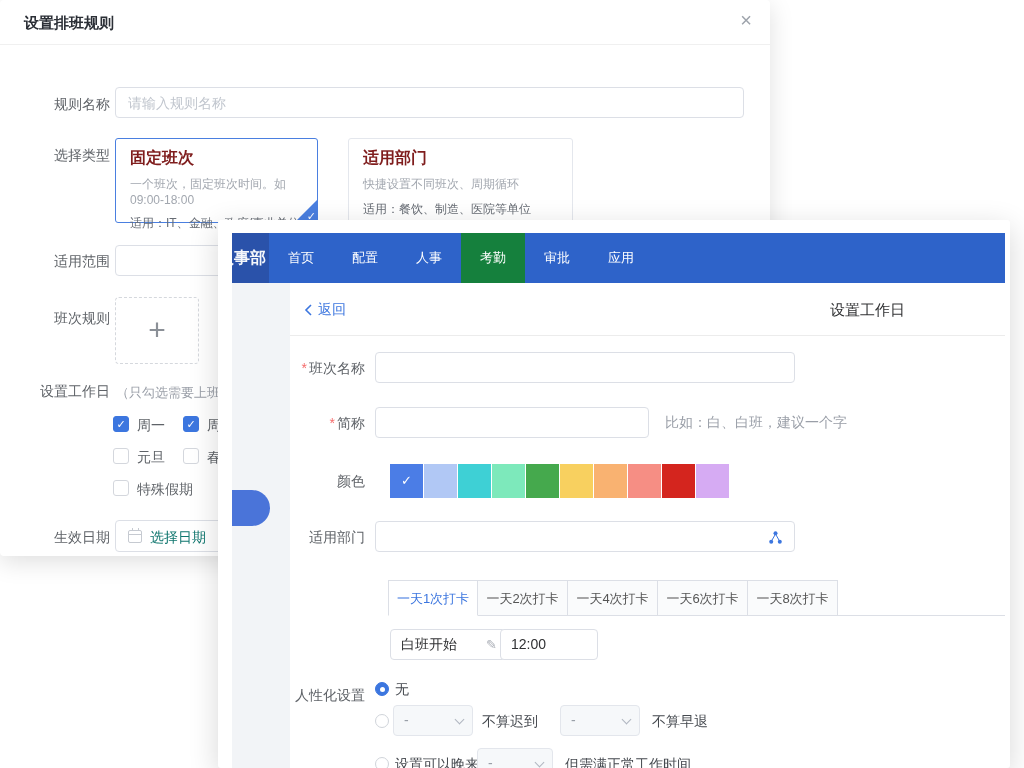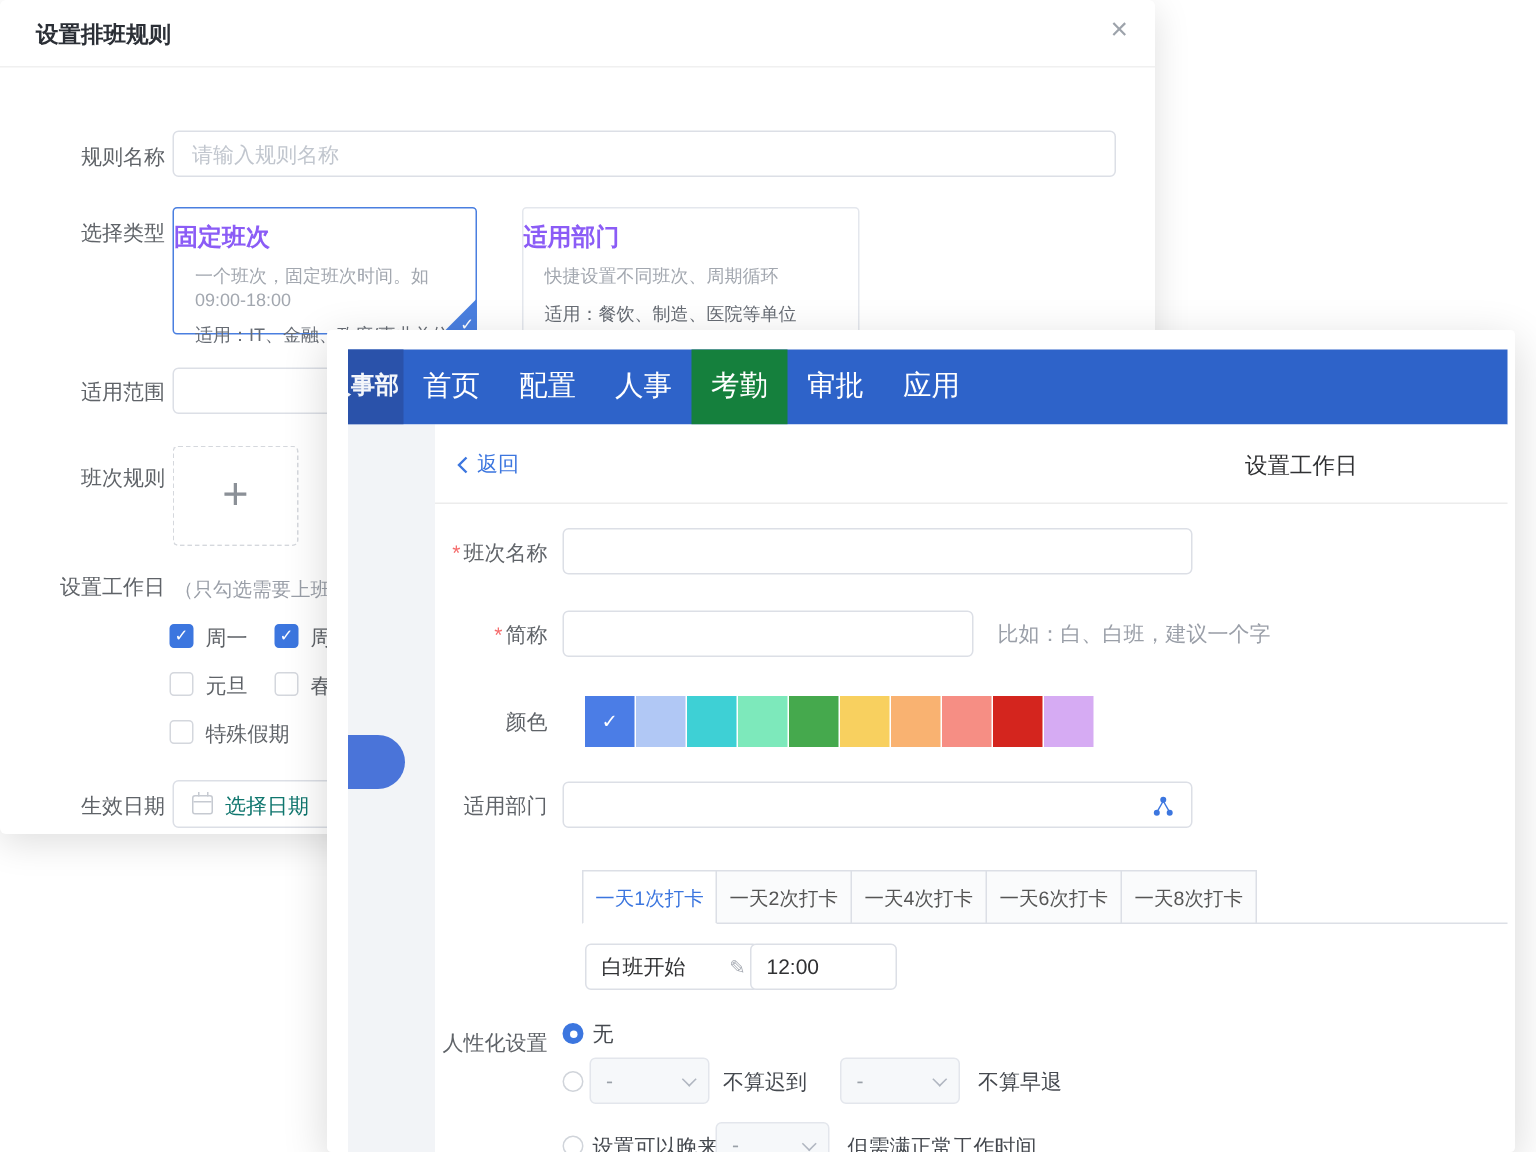--- a/index.html
+++ b/index.html
@@ -12,21 +12,21 @@
   .dialog-header { position:relative; height:45px; border-bottom:1px solid #f0f0f0; }
   .dialog-title { position:absolute; left:24px; top:14px; font-size:15px; font-weight:600; color:#2b2f36; }
   .dialog-close { position:absolute; right:18px; top:10px; font-size:20px; line-height:20px; color:#9da3ab; cursor:pointer; }
   .dlabel { position:absolute; left:38px; width:72px; text-align:right; font-size:14px; color:#5f6368; }
   .dinput { position:absolute; height:31px; border:1px solid #dcdfe6; border-radius:4px;
     font-size:14px; color:#333; padding:0 12px; outline:none; background:#fff;
     font-family:"Liberation Sans","DejaVu Sans",sans-serif; }
   .dinput::placeholder { color:#c1c6ce; }
   .type-card { position:absolute; top:138px; height:85px; background:#fff; border:1px solid #e4e7ed; border-radius:3px; }
   .type-card.selected { border-color:#4a7fe0; }
-  .card-title { margin:9px 0 0 0; font-size:16px; font-weight:700; color:#8b5cf6; }
+  .card-title { margin:9px 0 0 14px; font-size:16px; font-weight:700; color:#7f1d1d; }
   .card-desc  { margin:7px 0 0 14px; font-size:12px; color:#a2a7af; }
   .card-scope { margin:8px 0 0 14px; font-size:12px; color:#676c74; }
   .corner { position:absolute; right:-1px; bottom:-1px; width:0; height:0;
     border-left:24px solid transparent; border-bottom:24px solid #4a7fe0; }
   .corner-check { position:absolute; right:1px; bottom:-1px; color:#fff; font-size:11px; }
   .dashed-box { position:absolute; left:115px; top:297px; width:84px; height:67px;
     border:1px dashed #d5d8dd; border-radius:4px; text-align:center; cursor:pointer; }
   .plus { font-size:30px; font-weight:200; color:#8b9097; line-height:64px; }
   .wd-note { position:absolute; left:116px; top:384px; font-size:13px; color:#9a9fa8; white-space:nowrap; }
   .cbox { position:absolute; width:16px; height:16px; border-radius:3px; border:1px solid #d4d7dd;
@@ -40,21 +40,21 @@
   .cal::after { content:''; position:absolute; left:3px; top:-3px; width:1px; height:3px; background:#c6cad1; box-shadow:6px 0 0 #c6cad1; }
   .date-ph { position:absolute; left:34px; top:8px; font-size:14px; color:#0f766e; }
 
   
   .window { position:absolute; left:218px; top:220px; width:792px; height:548px; background:#fff;
     border-radius:3px; box-shadow:0 8px 30px rgba(0,0,0,.16); z-index:2; }
   .nav { position:absolute; left:14px; right:5px; top:13px; height:50px; background:#2e63c9; display:flex; }
   .logo { width:37px; height:50px; background:#2a52aa; overflow:hidden; position:relative; flex:none; }
   .logo-text { position:absolute; left:-14px; top:0; line-height:50px; font-size:16px; font-weight:700;
     color:#fff; opacity:.95; white-space:nowrap; }
-  .nav-item { width:64px; line-height:50px; text-align:center; font-size:19px; color:#fff; cursor:pointer; flex:none; }
+  .nav-item { width:64px; line-height:50px; text-align:center; font-size:13px; color:#fff; cursor:pointer; flex:none; }
   .nav-item.active { background:#15803d; }
   .side-strip { position:absolute; left:14px; top:63px; bottom:0; width:58px; background:#f2f4f7; }
   .pill { position:absolute; left:14px; top:270px; width:38px; height:36px; background:#4a74d9;
     border-radius:0 18px 18px 0; cursor:pointer; }
   .content { position:absolute; left:72px; top:63px; right:5px; bottom:0; background:#fff; }
   .back-row { position:absolute; left:0; right:0; top:0; height:53px; border-bottom:1px solid #ececec; }
   .back-link { position:absolute; left:13px; top:18px; display:flex; align-items:center; gap:5px;
     color:#3c76df; font-size:14px; cursor:pointer; }
   .page-title { position:absolute; right:100px; top:18px; font-size:15px; color:#303133; }
 

